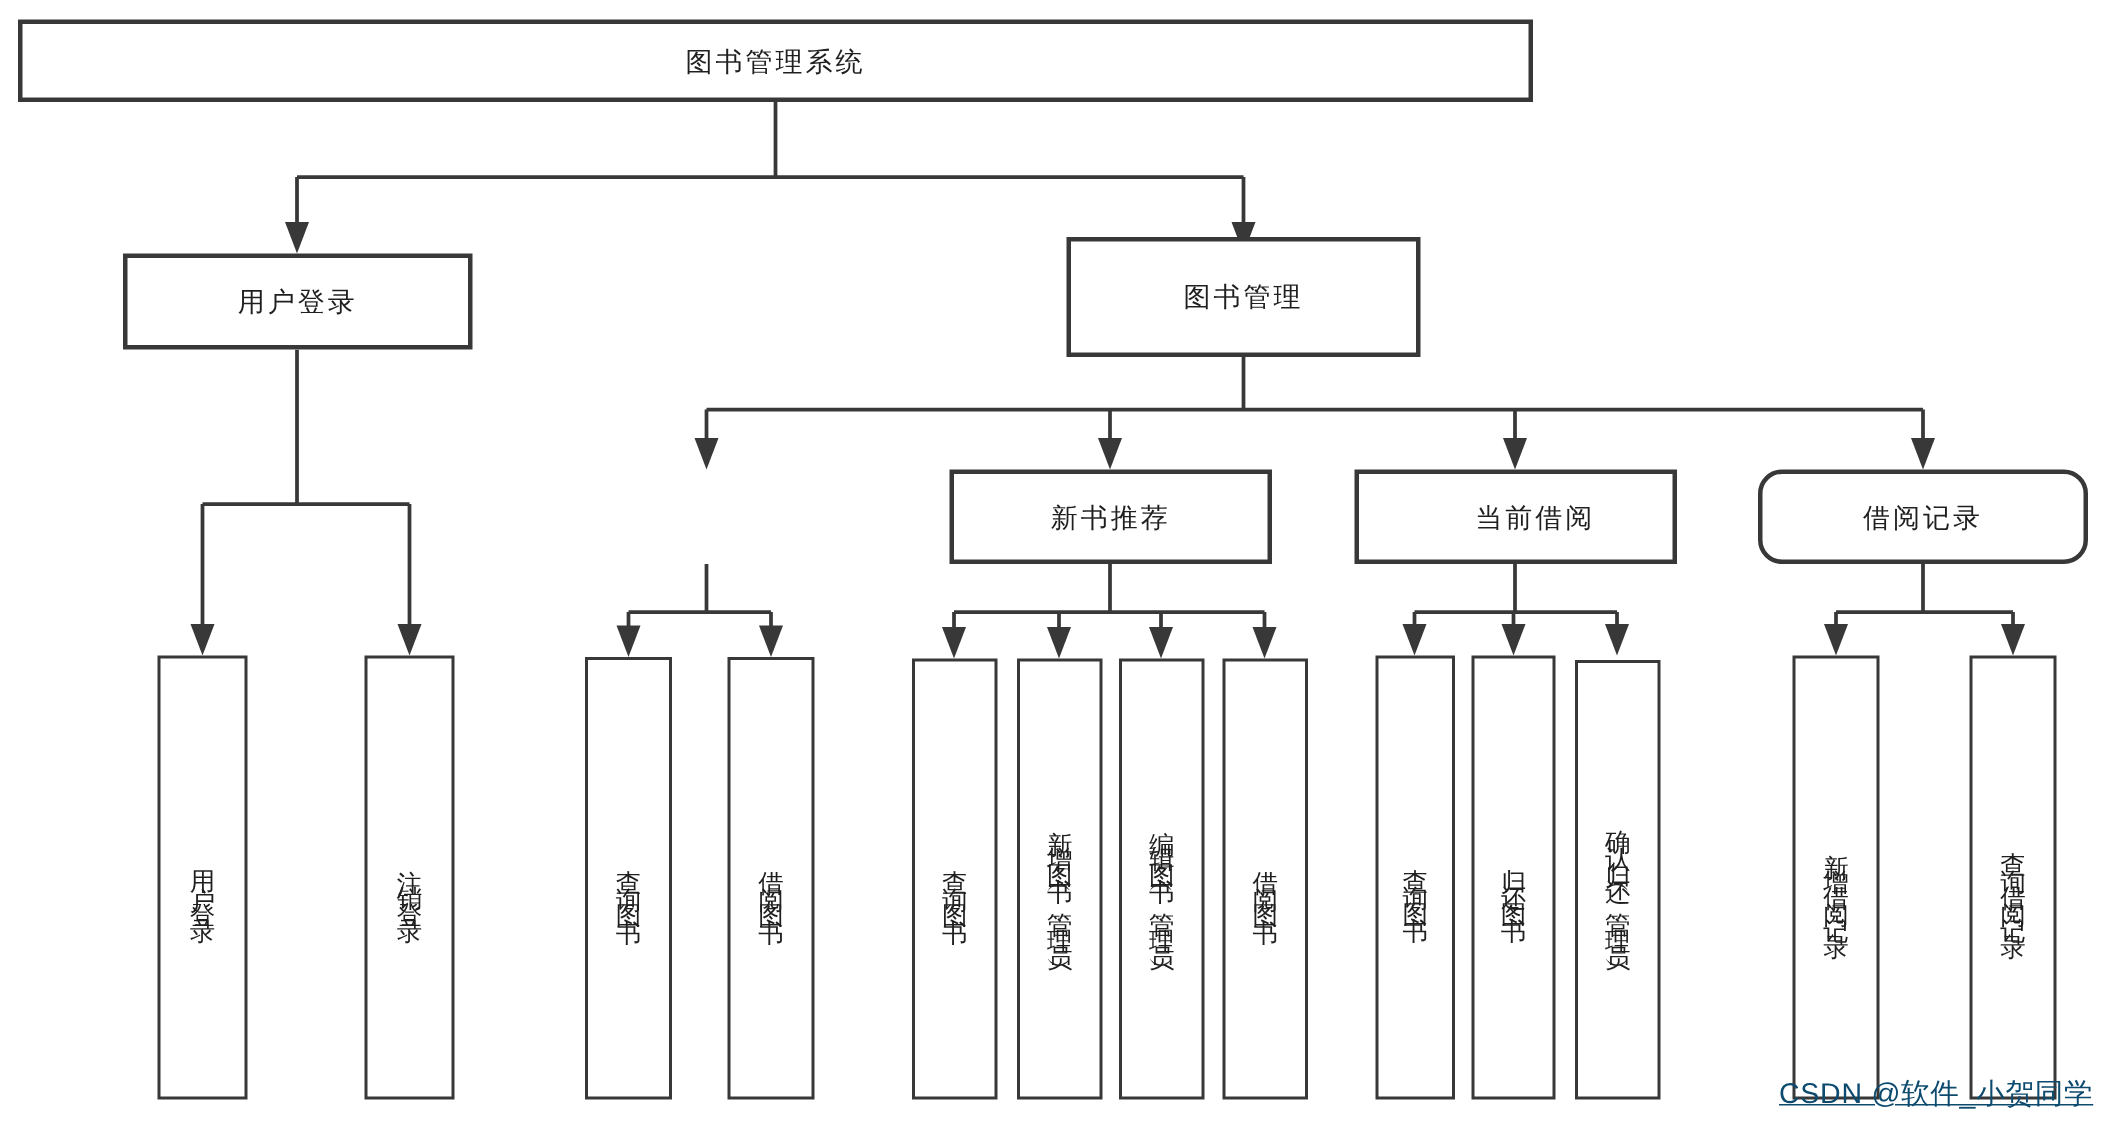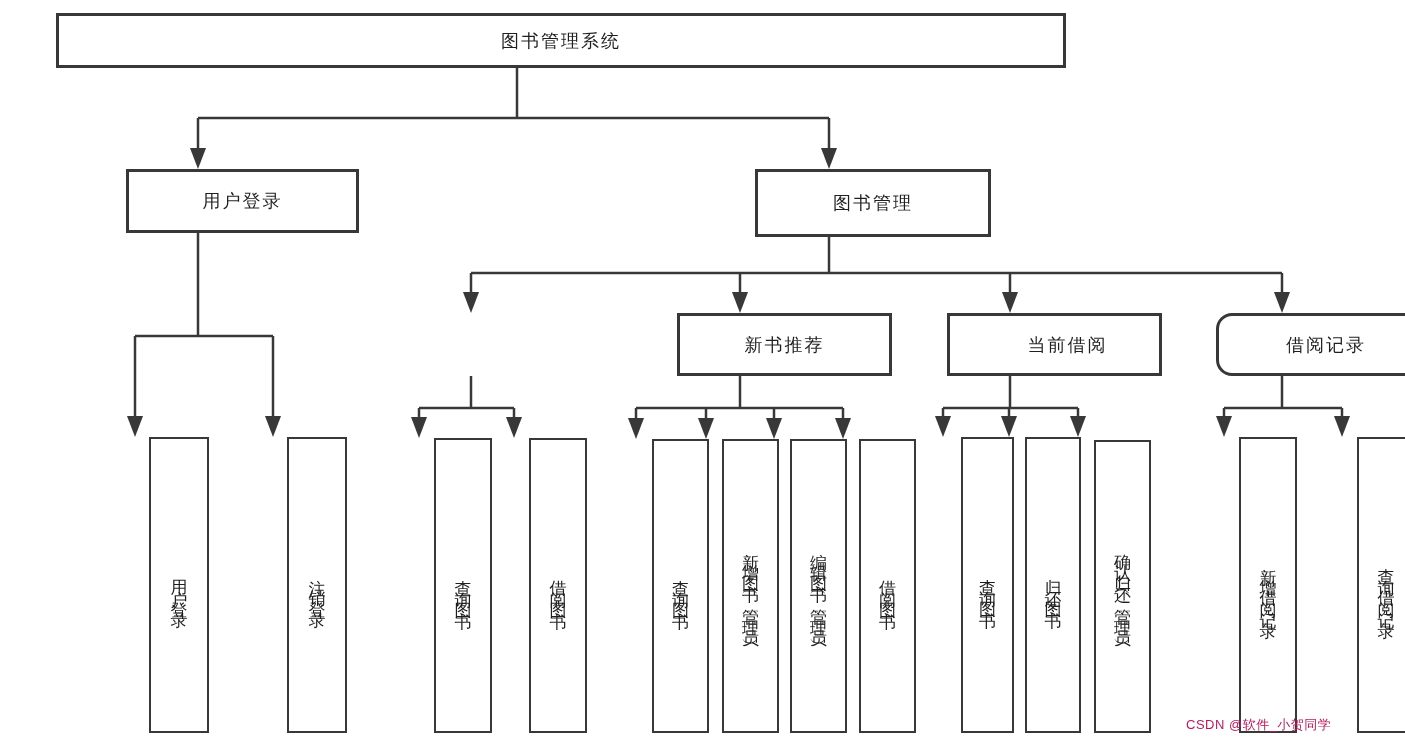--- a/index.html
+++ b/index.html
@@ -25,43 +25,43 @@
   }
   .node {
     position: absolute;
     box-sizing: border-box;
     border: 2px solid #383838;
     background: #ffffff;
     color: #1f1f1f;
     display: flex;
     align-items: center;
     justify-content: center;
-    margin-left: 44px;
   }
   .node.h {
     font-size: 18px;
     letter-spacing: 2px;
     border-width: 3px;
   }
   .node.v {
     font-size: 17px;
     writing-mode: vertical-rl;
     text-orientation: mixed;
     letter-spacing: 11px;
     line-height: 1;
     padding-top: 6px;
   }
   #watermark {
     position: absolute;
     left: 1186px;
     top: 716px;
-    font-size: 13px;
-    color: #be185d;
+    font-size: 19px;
+    color: #0c4a6e;
     letter-spacing: 0.5px;
     white-space: nowrap;
+    text-decoration: underline;
   }
 </style>
 </head>
 <body>
 
 <div id="canvas">
 
   <svg id="connectors" width="1405" height="747" viewBox="0 0 1405 747">
       <line x1="517" y1="68" x2="517" y2="118" stroke="#383838" stroke-width="2.5"></line>
       <line x1="198" y1="118" x2="829" y2="118" stroke="#383838" stroke-width="2.5"></line>
@@ -113,21 +113,21 @@
       <line x1="1224" y1="408" x2="1342" y2="408" stroke="#383838" stroke-width="2.5"></line>
       <line x1="1224" y1="408" x2="1224" y2="423" stroke="#383838" stroke-width="2.5"></line>
       <polygon points="1216,416 1232,416 1224,437" fill="#383838"></polygon>
       <line x1="1342" y1="408" x2="1342" y2="423" stroke="#383838" stroke-width="2.5"></line>
       <polygon points="1334,416 1350,416 1342,437" fill="#383838"></polygon>
     </svg>
 
   <div class="node h" style="left:12px; top:13px; width:1010px; height:55px;">图书管理系统</div>
 
   <div class="node h" style="left:82px; top:169px; width:233px; height:64px;">用户登录</div>
-  <div class="node h" style="left:711px; top:169px; width:236px; height:68px;">图书管理</div>
+  <div class="node h" style="left:711px; top:158px; width:236px; height:80px;">图书管理</div>
 
   <div class="node h" style="left:633px; top:313px; width:215px; height:63px;">新书推荐</div>
   <div class="node h" style="left:903px; top:313px; width:215px; height:63px;padding-left:26px;">当前借阅</div>
   <div class="node h" style="left:1172px; top:313px; width:220px; height:63px;border-radius:16px;">借阅记录</div>
 
   <div class="node v" style="left:105px; top:437px; width:60px; height:296px;">用户登录</div>
   <div class="node v" style="left:243px; top:437px; width:60px; height:296px;">注销登录</div>
 
   <div class="node v" style="left:390px; top:438px; width:58px; height:295px;">查询图书</div>
   <div class="node v" style="left:485px; top:438px; width:58px; height:295px;">借阅图书</div>

